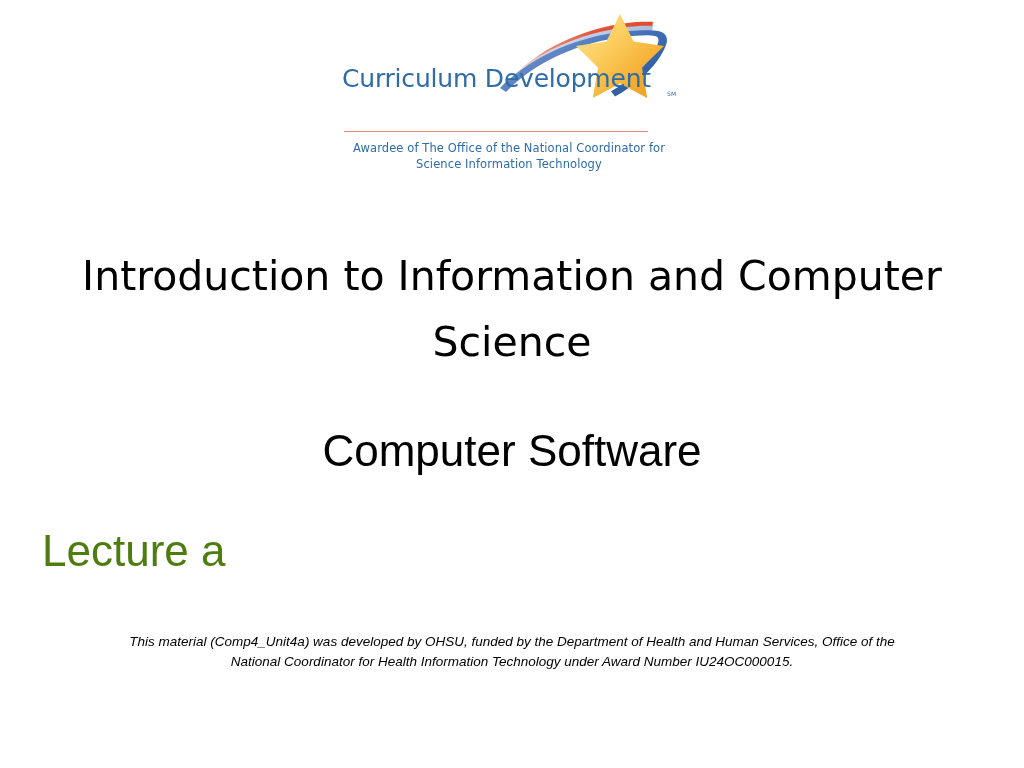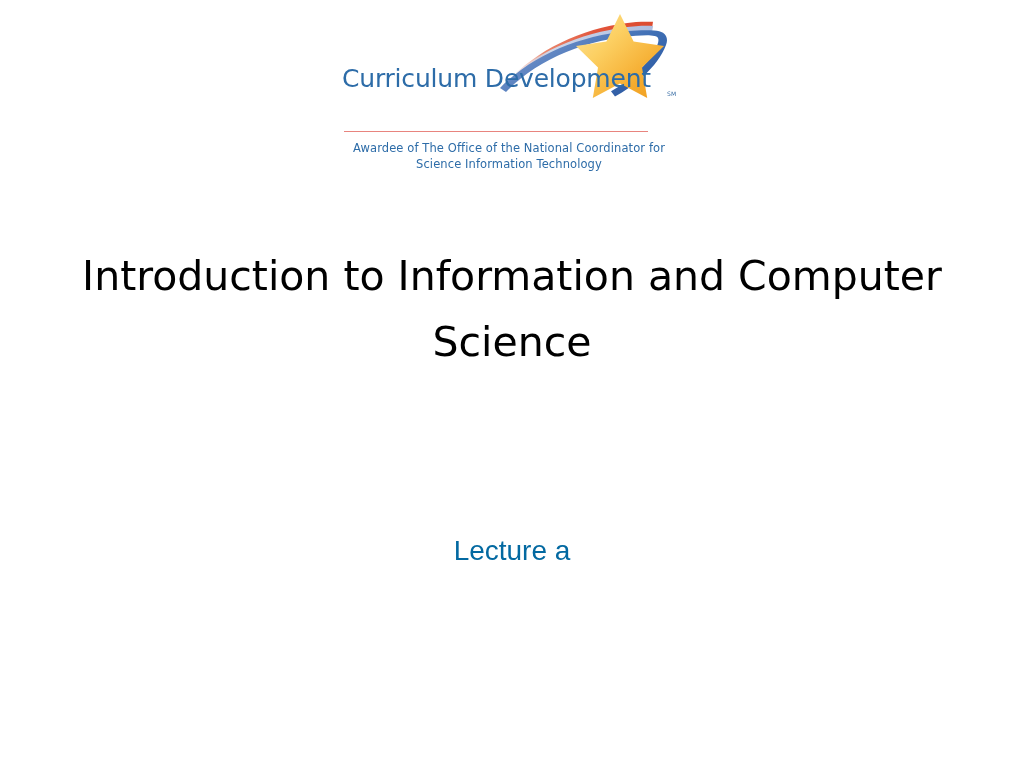--- a/index.html
+++ b/index.html
@@ -112,25 +112,24 @@
     font-size: 44px;
     line-height: 54px;
     color: #000000;
     font-weight: 400;
   }
   .subtitle-2 {
     position: absolute;
     left: 42px;
     top: 524px;
     width: 940px;
-    text-align: center;
     font-family: "Liberation Sans", sans-serif;
-    font-size: 28px;
+    font-size: 44px;
     line-height: 54px;
-    color: #0369a1;
+    color: #4d7c0f;
     font-weight: 400;
   }
 
   
   .footer-note {
     position: absolute;
     left: 112px;
     top: 632px;
     width: 800px;
     text-align: center;
@@ -193,16 +192,18 @@
     <div class="logo-rule"></div>
 
     <div class="logo-tagline">
       <span class="tl-line">Awardee of The Office of the National Coordinator for</span>
       <span class="tl-line">Science Information Technology</span>
     </div>
   </div>
 
   <div class="title-main">Introduction to Information and Computer Science</div>
 
+  <div class="subtitle-1">Computer Software</div>
   <div class="subtitle-2">Lecture a</div>
 
+  <div class="footer-note">This material (Comp4_Unit4a) was developed by OHSU, funded by the Department of Health and Human Services, Office of the National Coordinator for Health Information Technology under Award Number IU24OC000015.</div>
 
 </div>
 
 </body></html>

